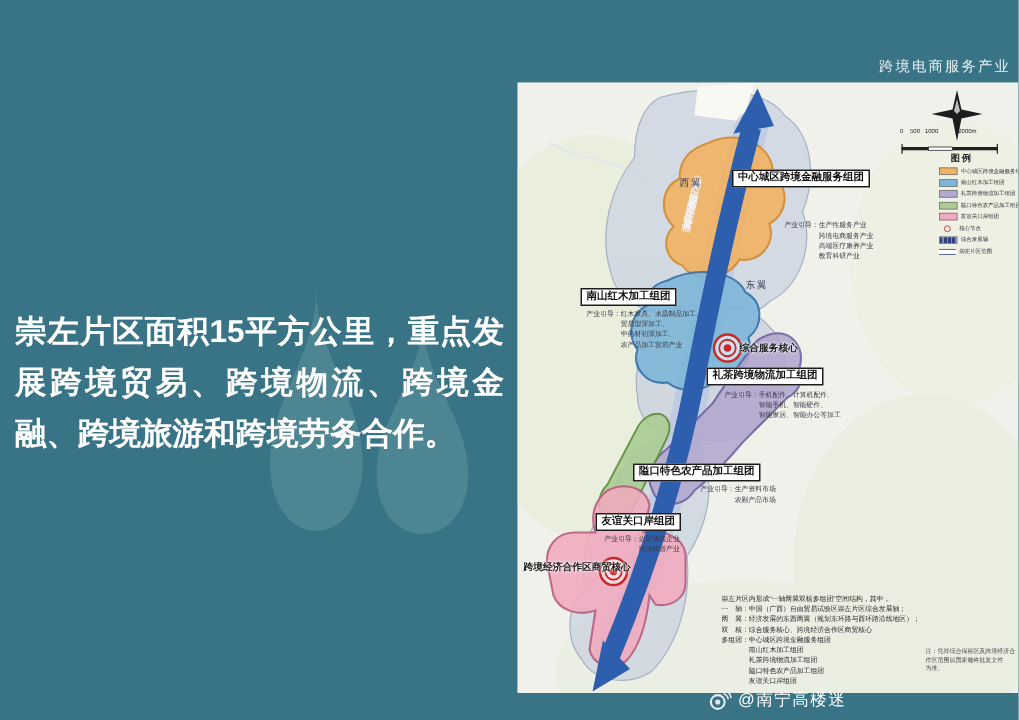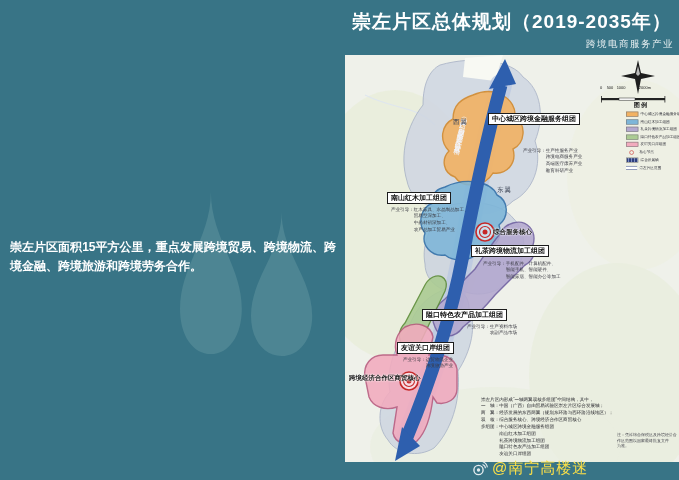--- a/index.html
+++ b/index.html
@@ -5,21 +5,21 @@
   html,body{margin:0;padding:0;}
   body{font-family:"Liberation Sans","DejaVu Sans",sans-serif;}
   #stage{position:relative;width:679px;height:480px;background:#387486;overflow:hidden;}
 
   
   #title{position:absolute;left:352px;top:9px;color:#ffffff;font-size:19px;font-weight:bold;letter-spacing:1px;white-space:nowrap;}
   #subtitle{position:absolute;right:5px;top:38px;color:#e9f0f2;font-size:9.5px;letter-spacing:1.5px;}
 
   
   #drops{position:absolute;left:175px;top:190px;z-index:1;}
-  #intro{position:absolute;left:10px;top:205px;width:326px;color:#ffffff;font-size:12px;font-weight:bold;line-height:1.62;z-index:2;text-align:justify;margin-top:33px;}
+  #intro{position:absolute;left:10px;top:205px;width:326px;color:#ffffff;font-size:21px;font-weight:bold;line-height:1.62;z-index:2;text-align:justify;}
 
   
   #map{position:absolute;left:345px;top:55px;width:334px;height:407px;background:#eff1ea;overflow:hidden;z-index:3;}
   #map-svg{position:absolute;left:0;top:0;}
   .maplabel{position:absolute;white-space:nowrap;}
   .cluster-box{background:#ffffff;border:1px solid #1c1c1c;color:#111;font-size:7px;font-weight:bold;padding:1px 3px;line-height:1.2;}
   .industries{font-size:8px;color:#3a3a42;line-height:1.5;white-space:pre-line;transform:scale(.57);transform-origin:0 0;width:180px;}
   .wing{font-size:6.5px;color:#3c4456;letter-spacing:1px;}
   .core-label{font-size:6.5px;font-weight:bold;color:#161616;text-shadow:0 0 2px #fff,0 0 2px #fff;}
   #axis-label{position:absolute;left:116px;top:56px;writing-mode:vertical-rl;font-size:6.5px;color:#f2f6ff;letter-spacing:1.5px;transform:rotate(13deg);transform-origin:top left;height:210px;}
@@ -35,28 +35,27 @@
   .lg-boundary{height:5px;background:#fff !important;border-top:1.6px solid #3c4f86 !important;border-bottom:1.6px solid #3c4f86 !important;border-left:none !important;border-right:none !important;}
   .lg-label{font-size:6.5px;color:#30303a;white-space:nowrap;}
 
   
   #scale-text{position:absolute;left:255px;top:31px;font-size:7px;color:#222;transform:scale(.57);transform-origin:0 0;white-space:pre;}
   #summary{position:absolute;left:136px;top:341px;width:320px;font-size:8px;color:#26262c;line-height:1.5;white-space:pre-line;transform:scale(.57);transform-origin:0 0;}
   #map-note{position:absolute;left:272px;top:377px;width:106px;font-size:7px;color:#4a4a52;line-height:1.45;white-space:pre-line;transform:scale(.57);transform-origin:0 0;}
 
   
   #watermark{position:absolute;left:472px;top:459px;display:flex;align-items:center;gap:4px;z-index:4;}
-  #watermark-text{color:#fde047;font-size:15px;letter-spacing:1px;}
+  #watermark-text{color:#ffffff;font-size:11px;letter-spacing:1px;}
 </style>
 </head>
 <body>
 
 <div id="stage">
 
-  <div id="title">崇左片区总体规划（2019-2035年）</div>
   <div id="subtitle">跨境电商服务产业</div>
 
   <svg id="drops" width="145" height="170" viewBox="0 0 145 170">
     <path d="M30,0 C30,28 0,46 0,72 C0,89 13,100 30,100 C47,100 60,89 60,72 C60,46 30,28 30,0 Z" transform="translate(5,2) scale(1.03,1.62)" fill="#4d8593"></path>
     <path d="M30,0 C30,28 0,46 0,72 C0,89 13,100 30,100 C47,100 60,89 60,72 C60,46 30,28 30,0 Z" transform="translate(76,22) scale(1.02,1.44)" fill="#4d8593"></path>
   </svg>
 
   <div id="intro">崇左片区面积15平方公里，重点发展跨境贸易、跨境物流、跨境金融、跨境旅游和跨境劳务合作。</div>
 
   <div id="map">

